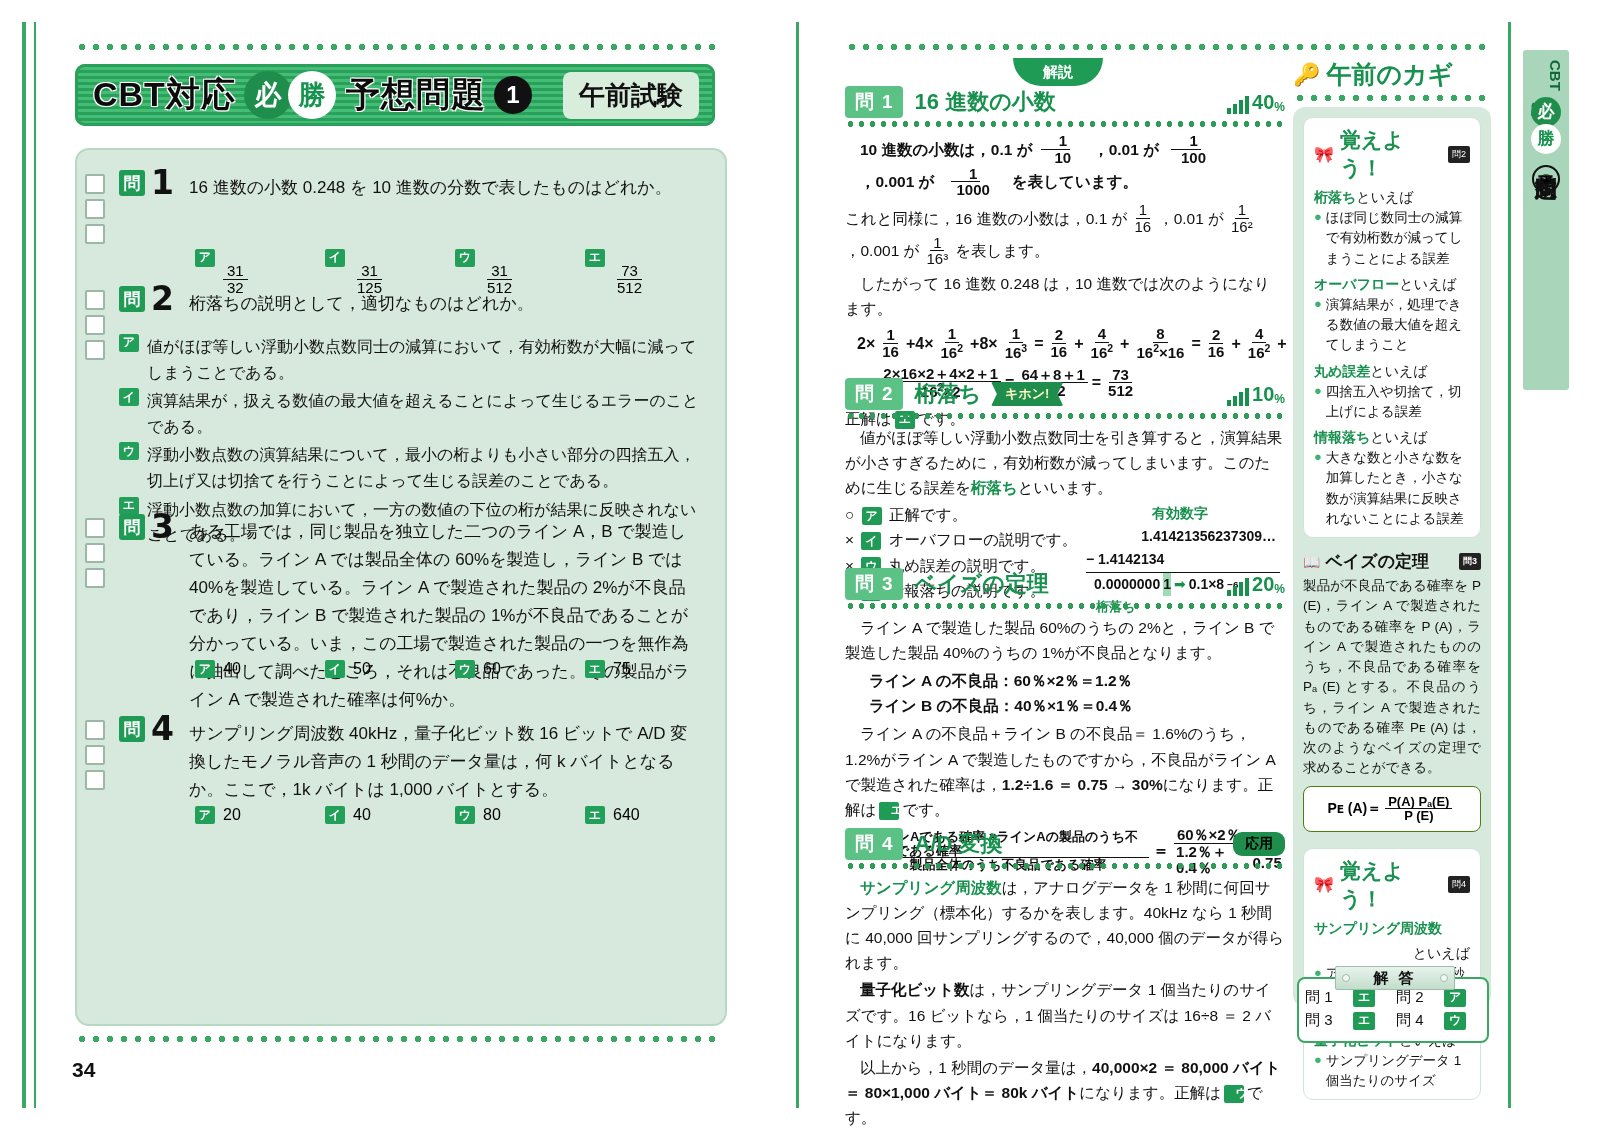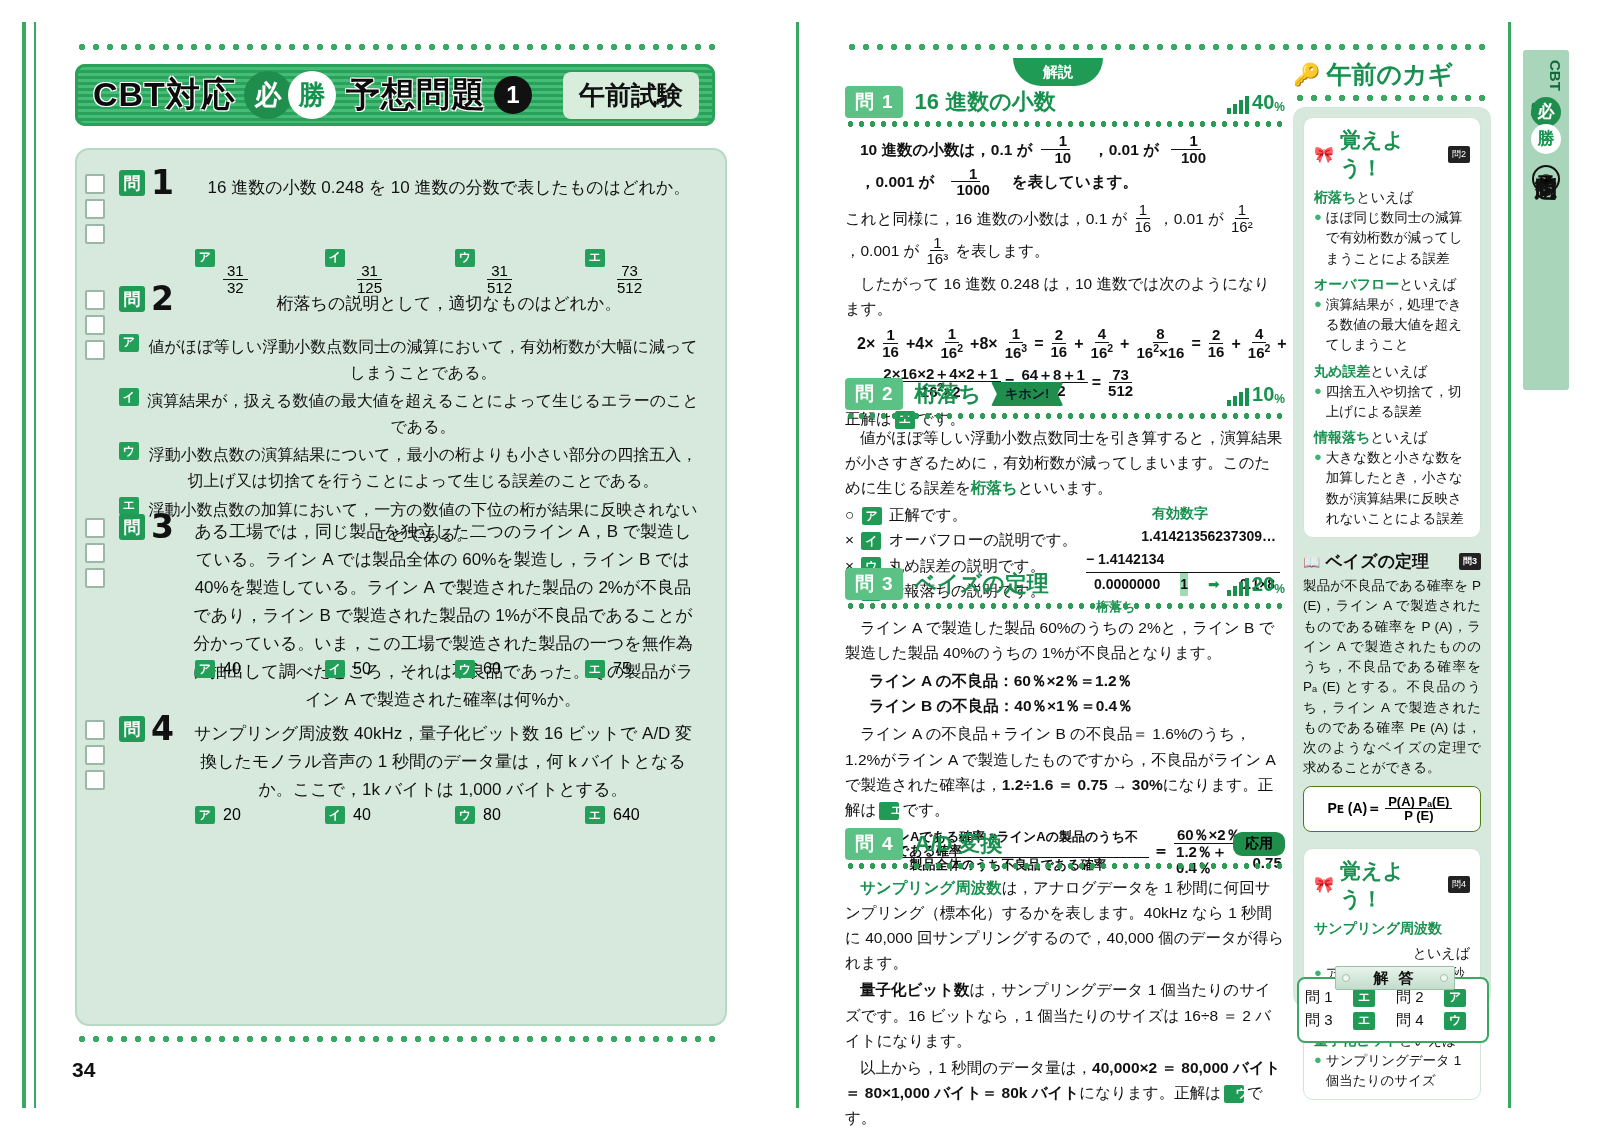--- a/index.html
+++ b/index.html
@@ -9,21 +9,21 @@
     font-family:"Liberation Sans","DejaVu Sans",sans-serif;
     overflow:hidden;
     position:relative;
   }
   .page{position:absolute;inset:0;}
   .vline{position:absolute;background:#3aa863;}
   .dotline{position:absolute;height:6px;background-image:radial-gradient(circle,#3aa863 45%,transparent 46%);background-size:14px 6px;background-repeat:repeat-x;}
   .dotline.dense{background-image:radial-gradient(circle,#2e9b57 45%,transparent 46%);background-size:11px 6px;}
 
   
-  .left-page{position:absolute;left:0;top:0;width:800px;height:804px;text-align:center;}
+  .left-page{position:absolute;left:0;top:0;width:800px;height:804px;}
   .banner{
     position:absolute;left:75px;top:64px;width:640px;height:62px;
     border-radius:10px;
     background:repeating-linear-gradient(180deg,#2aa15a 0px,#2aa15a 3px,#46bd76 3px,#46bd76 6px);
     box-shadow:inset 0 0 0 3px #2aa15a;
     display:flex;align-items:center;
   }
   .banner-txt{
     font-weight:bold;font-size:34px;color:#0c0c0c;margin-left:18px;letter-spacing:1px;
     text-shadow:1px 1px 0 #ffffff, -1px -1px 0 #ffffff, 1px -1px 0 #ffffff, -1px 1px 0 #ffffff;
@@ -86,21 +86,21 @@
   .exp-title{font-size:22px;font-weight:bold;color:#18914f;margin-left:12px;}
   .lv{margin-left:auto;display:flex;align-items:flex-end;color:#18914f;font-weight:bold;font-size:20px;}
   .bars{display:flex;align-items:flex-end;gap:2px;margin-right:3px;}
   .bars i{display:block;width:4px;background:#18914f;}
   .bars i:nth-child(1){height:6px;}
   .bars i:nth-child(2){height:10px;}
   .bars i:nth-child(3){height:14px;}
   .bars i:nth-child(4){height:18px;}
   .lv small{font-size:12px;}
   .kihon{
-    margin-left:10px;background:#1f8e4d;color:#0f172a;font-size:13px;font-weight:bold;
+    margin-left:10px;background:#1f8e4d;color:#fef9c3;font-size:13px;font-weight:bold;
     padding:3px 14px;border-radius:2px;
     clip-path:polygon(0 0,100% 0,92% 50%,100% 100%,0 100%,8% 50%);
   }
   .ouyou{
     background:#1f8e4d;color:#000000;font-size:14px;font-weight:bold;padding:3px 12px;border-radius:9px;
   }
   .exp-body{font-size:15.5px;line-height:1.62;color:#111;}
   .exp-body .ind{text-indent:15px;}
   .hl{color:#18914f;font-weight:bold;}
   .ansbox{display:inline-flex;align-items:center;justify-content:center;width:20px;height:18px;background:#1f9b55;color:#fff;font-size:12px;font-weight:bold;border-radius:2px;margin:0 3px;vertical-align:middle;}
@@ -477,21 +477,21 @@
           <div><span>○</span> <span class="ansbox">ア</span> <span>正解です。</span></div>
           <div><span>×</span> <span class="ansbox">イ</span> <span>オーバフローの説明です。</span></div>
           <div><span>×</span> <span class="ansbox">ウ</span> <span>丸め誤差の説明です。</span></div>
           <div><span>×</span> <span class="ansbox">エ</span> <span>情報落ちの説明です。</span></div>
         </div>
         <div style="width:200px;font-size:14px;">
           <div class="hl" style="text-align:center;font-size:14px;">有効数字</div>
           <div class="bold" style="text-align:right;padding-right:4px;">1.41421356237309…</div>
           <div class="bold" style="text-align:left;padding-left:6px;">− 1.4142134</div>
           <div style="border-top:1.6px solid #111;margin:2px 0 0 6px;"></div>
-          <div style="display:flex;align-items:center;gap:20px;padding-left:14px;">
+          <div style="display:flex;align-items:center;gap:3px;padding-left:14px;">
             <span class="bold">0.0000000</span>
               <span class="bold" style="background:#9fdcb6;">1</span>
             <span class="hl">➡</span>
             <span class="bold">0.1×8</span>
               <sup class="bold">−6</sup>
           </div>
           <div class="hl" style="padding-left:16px;font-size:13px;">桁落ち</div>
         </div>
       </div>
     </div>

